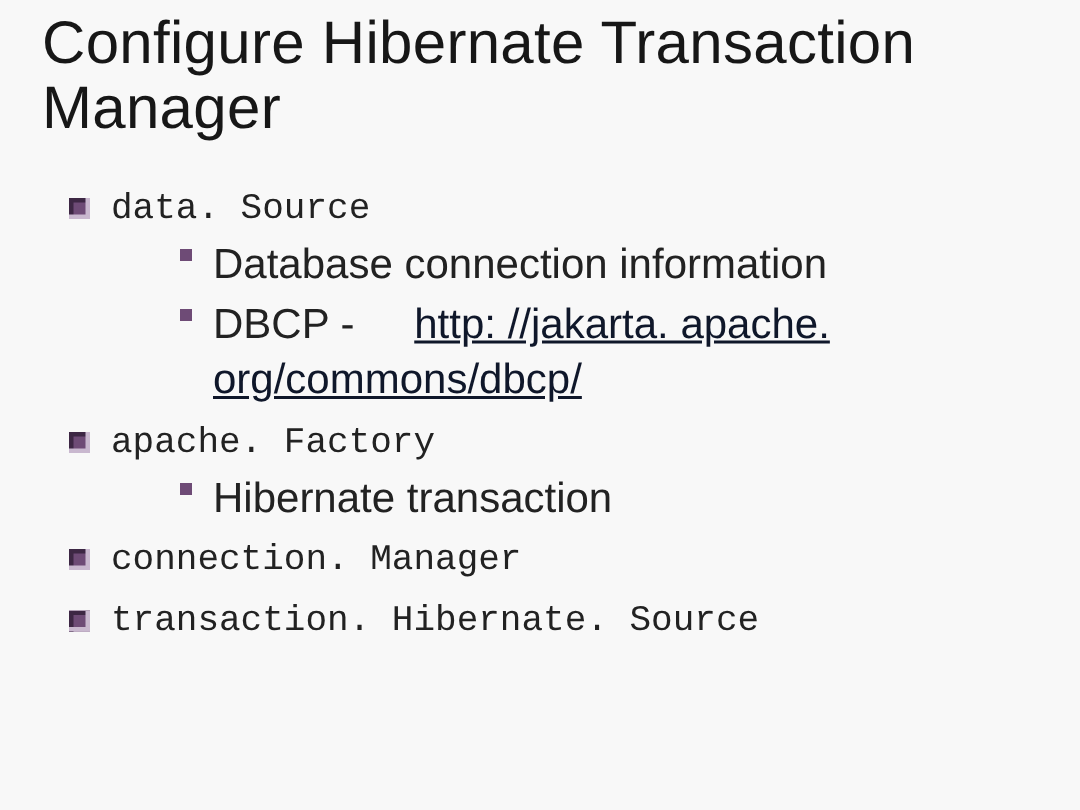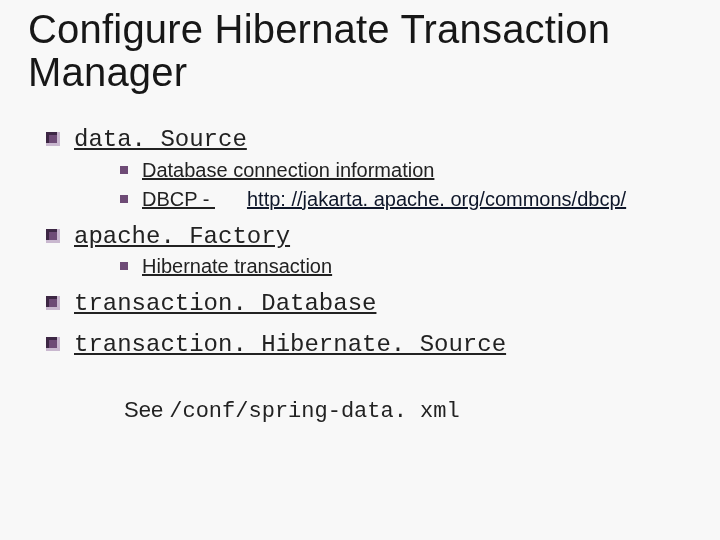--- a/index.html
+++ b/index.html
@@ -22,21 +22,20 @@
       font-weight: 400;
       color: #171717;
       margin-bottom: 28px;
       letter-spacing: 0.2px;
       font-family: "Tahoma", "Verdana", sans-serif;
     }
     ul.level1 {
       list-style: none;
       padding-left: 18px;
       font-size: 24px;
-      text-decoration: underline;
     }
     ul.level1 > li {
       margin-bottom: 6px;
       position: relative;
       padding-left: 28px;
       line-height: 1.35;
     }
     ul.level1 > li::before {
       content: "";
       position: absolute;
@@ -46,21 +45,21 @@
       height: 14px;
       background: #6e4b76;
       box-shadow: inset -3px -3px 0 0 #c9b8cf, inset 3px 3px 0 0 #3d2744;
     }
     .mono {
       font-family: "Courier New", Courier, monospace;
     }
     ul.level2 {
       list-style: none;
       padding-left: 46px;
-      font-size: 20px;
+      font-size: 28px;
     }
     ul.level2 > li {
       position: relative;
       padding-left: 22px;
       margin-bottom: 2px;
       line-height: 1.35;
     }
     ul.level2 > li::before {
       content: "";
       position: absolute;
@@ -104,25 +103,22 @@
     <li>
       <span class="mono">apache. Factory</span>
       <ul class="level2">
         <li>
           <span>Hibernate transaction</span>
         </li>
       </ul>
     </li>
 
     <li>
-      <span class="mono">transaction. Database</span>
+      <span class="mono">connection. Manager</span>
     </li>
 
     <li>
       <span class="mono">transaction. Hibernate. Source</span>
     </li>
 
   </ul>
 
-  <div class="footer">
-    <span>See </span><span class="mono">/conf/spring-data. xml</span>
-  </div>
 </div>
 
 </body></html>

